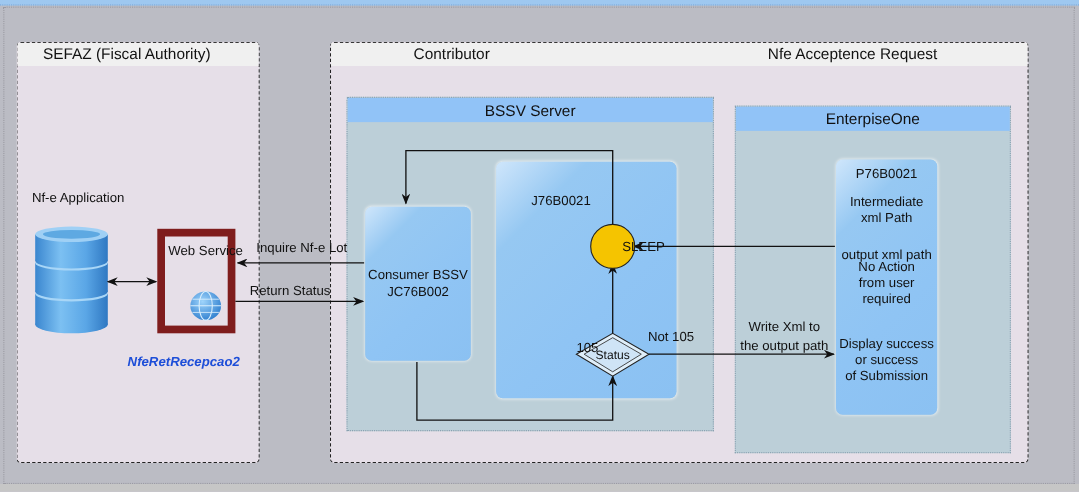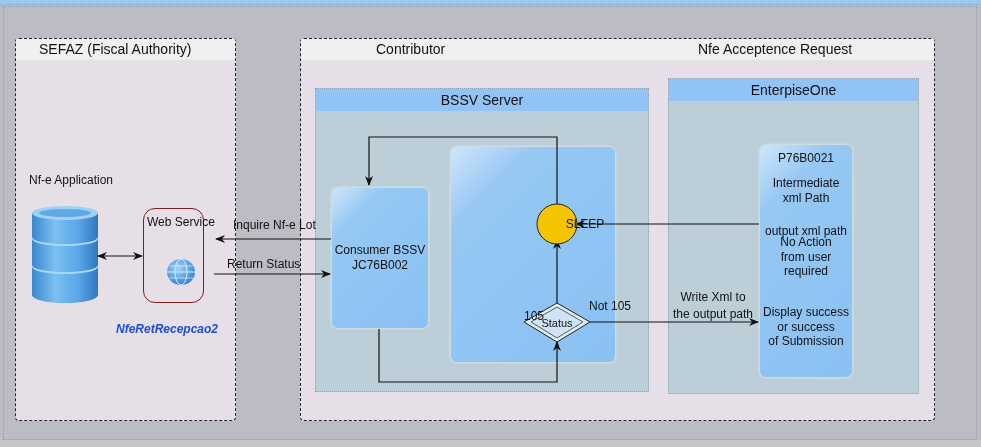--- a/index.html
+++ b/index.html
@@ -55,21 +55,21 @@
   <div class="lane-head">
     <span style="position:absolute; left:75px;">Contributor</span>
     <span style="position:absolute; left:397px;">Nfe Acceptence Request</span>
   </div>
 </div>
 
 <div class="sub" style="left:315px; top:88px; width:334px; height:304px;">
   <div class="sub-head">BSSV Server</div>
 </div>
 
-<div class="sub" style="left:668px; top:78px; width:251px; height:316px;">
+<div class="sub" style="left:668px; top:96px; width:251px; height:316px;">
   <div class="sub-head">EnterpiseOne</div>
 </div>
 
 <div class="lbl" style="left:29px; top:173px;">Nf-e Application</div>
 
 <svg style="position:absolute; left:30px; top:205px;" width="70" height="100" viewBox="0 0 70 100">
   <defs>
     <linearGradient id="dbg" x1="0" x2="1" y1="0" y2="0">
       <stop offset="0" stop-color="#3a86cf"></stop>
       <stop offset="0.35" stop-color="#7cc0f2"></stop>
@@ -82,21 +82,21 @@
   <ellipse cx="35" cy="62" rx="33" ry="7" fill="#a8d6f7"></ellipse>
   <rect x="2" y="34" width="66" height="26" fill="url(#dbg)"></rect>
   <ellipse cx="35" cy="60" rx="33" ry="7" fill="url(#dbg)"></ellipse>
   <ellipse cx="35" cy="34" rx="33" ry="7" fill="#a8d6f7"></ellipse>
   <rect x="2" y="8" width="66" height="24" fill="url(#dbg)"></rect>
   <ellipse cx="35" cy="32" rx="33" ry="7" fill="url(#dbg)"></ellipse>
   <ellipse cx="35" cy="8" rx="33" ry="7" fill="#9fd0f5"></ellipse>
   <ellipse cx="35" cy="8" rx="26" ry="4" fill="#5ea9e2"></ellipse>
 </svg>
 
-<div style="position:absolute; left:143px; top:208px; width:61px; height:95px; border:1px solid #7f1d1d; border-radius:12px; box-sizing:border-box;">
+<div style="position:absolute; left:143px; top:208px; width:71px; height:95px; border:7px solid #7f1d1d; border-radius:0; box-sizing:border-box;">
   <div class="lbl" style="left:3px; top:6px;">Web Service</div>
   <svg style="position:absolute; left:21px; top:48px;" width="32" height="30" viewBox="0 0 32 30">
     <defs>
       <radialGradient id="glb" cx="0.4" cy="0.35" r="0.7">
         <stop offset="0" stop-color="#9fd4fb"></stop>
         <stop offset="1" stop-color="#2f7fcf"></stop>
       </radialGradient>
     </defs>
     <ellipse cx="16" cy="15" rx="14" ry="13" fill="url(#glb)"></ellipse>
     <ellipse cx="16" cy="15" rx="6" ry="13" fill="none" stroke="#d8eefd" stroke-width="1"></ellipse>
@@ -107,20 +107,21 @@
 </div>
 
 <div class="lbl" style="left:116px; top:322px; font-weight:bold; font-style:italic; color:#1d4ed8;">NfeRetRecepcao2</div>
 
 <div class="blue-box" style="left:332px; top:188px; width:96px; height:140px;">
   <div class="lbl center" style="left:0; right:0; top:55px;">Consumer  BSSV</div>
   <div class="lbl center" style="left:0; right:0; top:70px;">JC76B002</div>
 </div>
 
 <div class="blue-box" style="left:451px; top:147px; width:164px; height:215px;">
+  <div class="lbl center" style="left:0; width:118px; top:28px;">J76B0021</div>
 </div>
 
 <div class="blue-box" style="left:760px; top:145px; width:92px; height:232px;">
   <div class="lbl center" style="left:0; right:0; top:6px;">P76B0021</div>
   <div class="lbl center" style="left:0; right:0; top:31px;">Intermediate</div>
   <div class="lbl center" style="left:0; right:0; top:46px;">xml Path</div>
   <div class="lbl center" style="left:-6px; right:-6px; top:79px;">output xml path</div>
   <div class="lbl center" style="left:0; right:0; top:90px;">No Action</div>
   <div class="lbl center" style="left:0; right:0; top:105px;">from user</div>
   <div class="lbl center" style="left:0; right:0; top:119px;">required</div>

